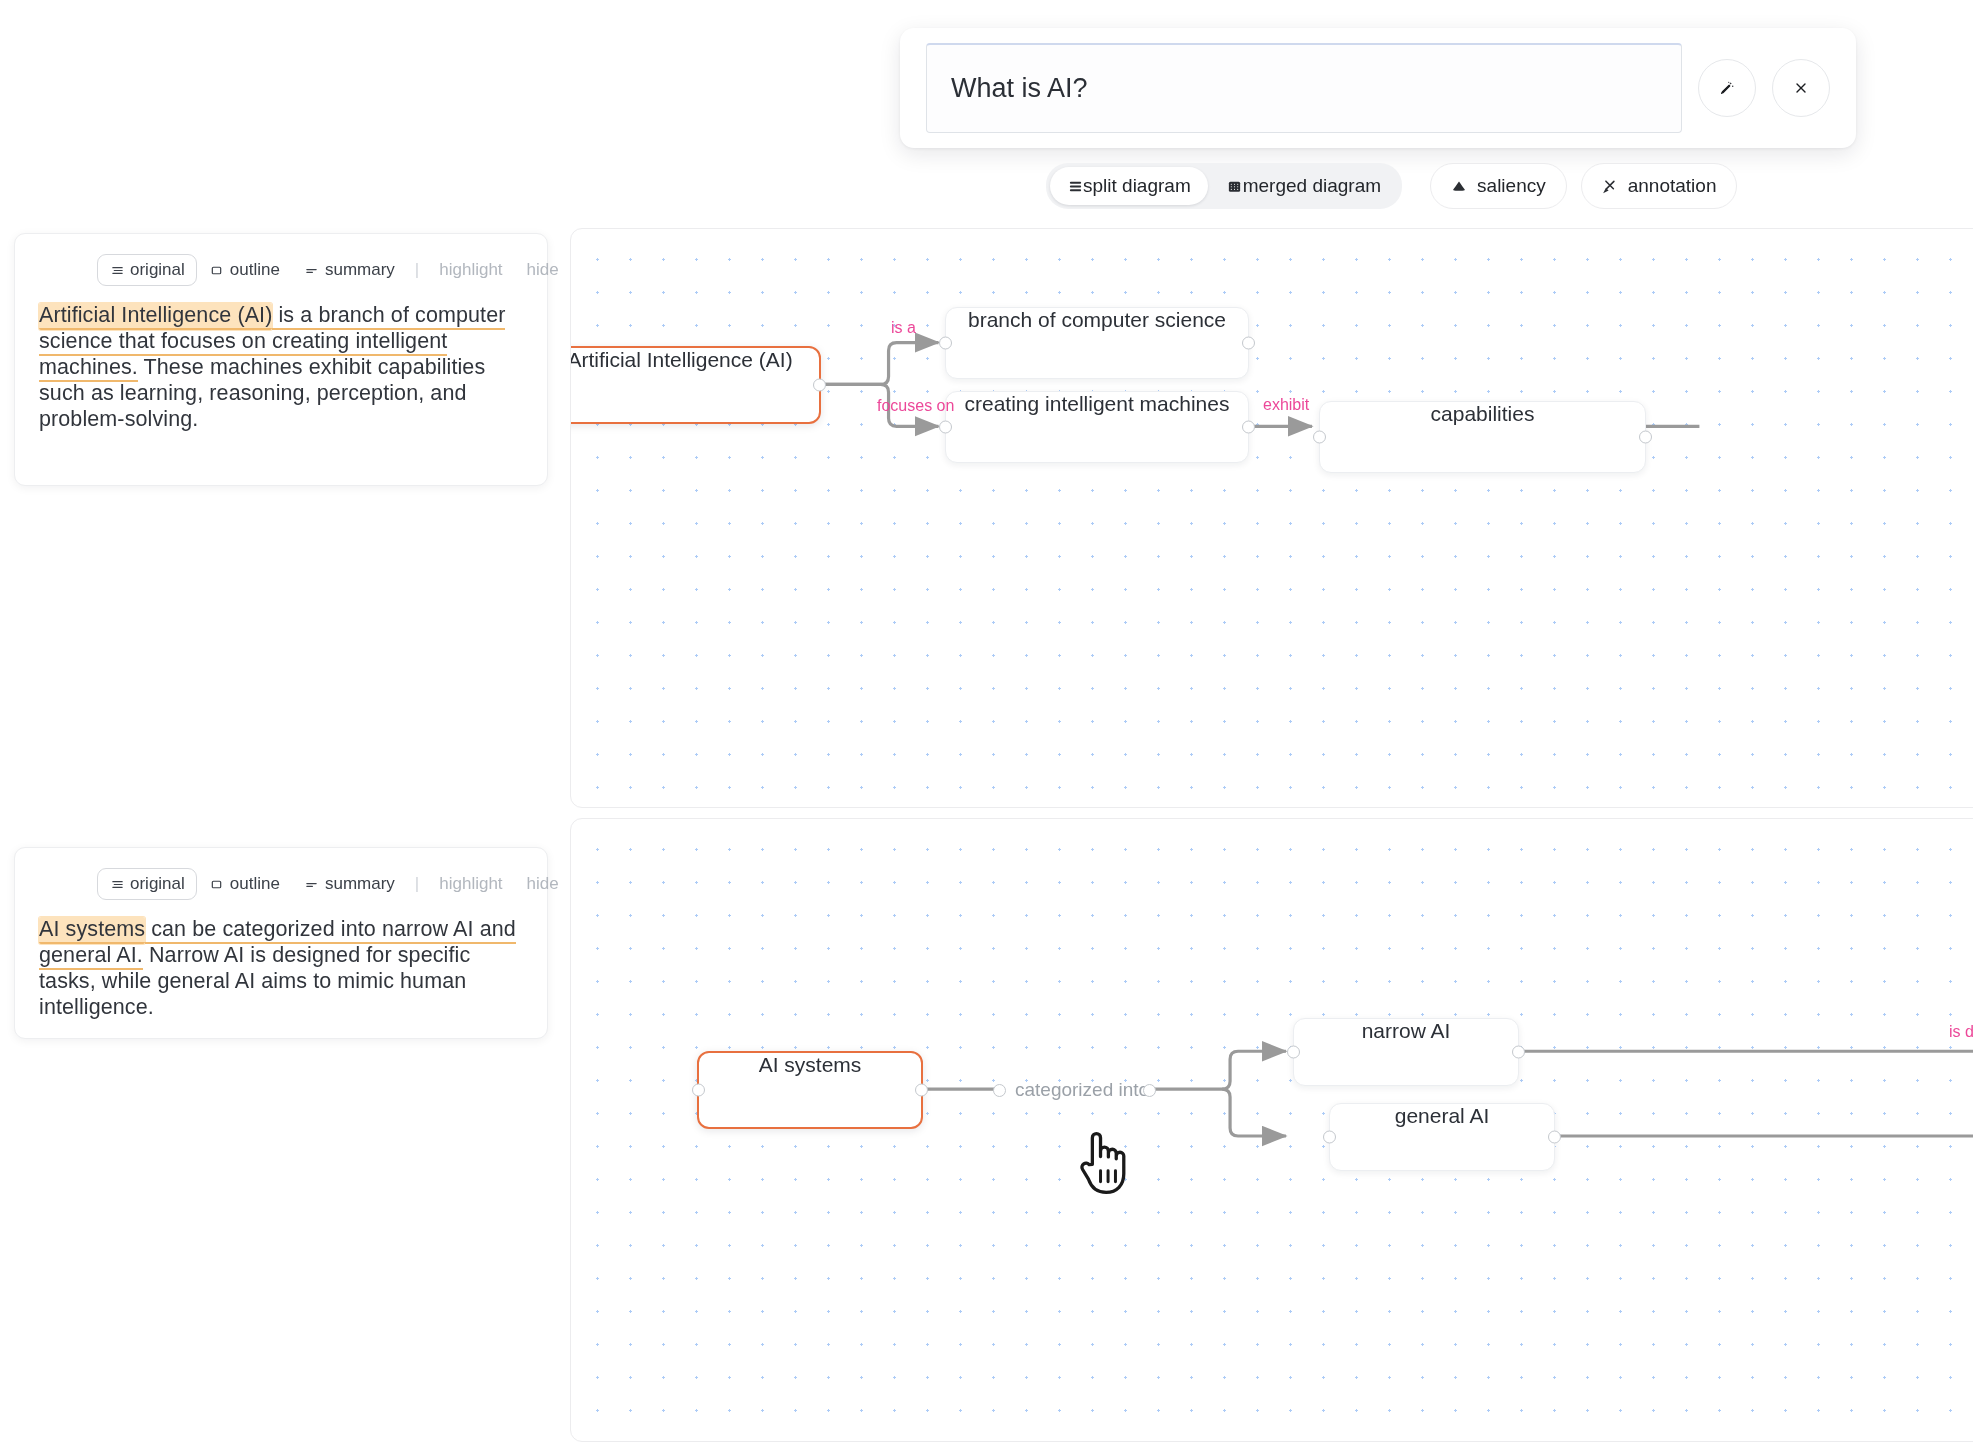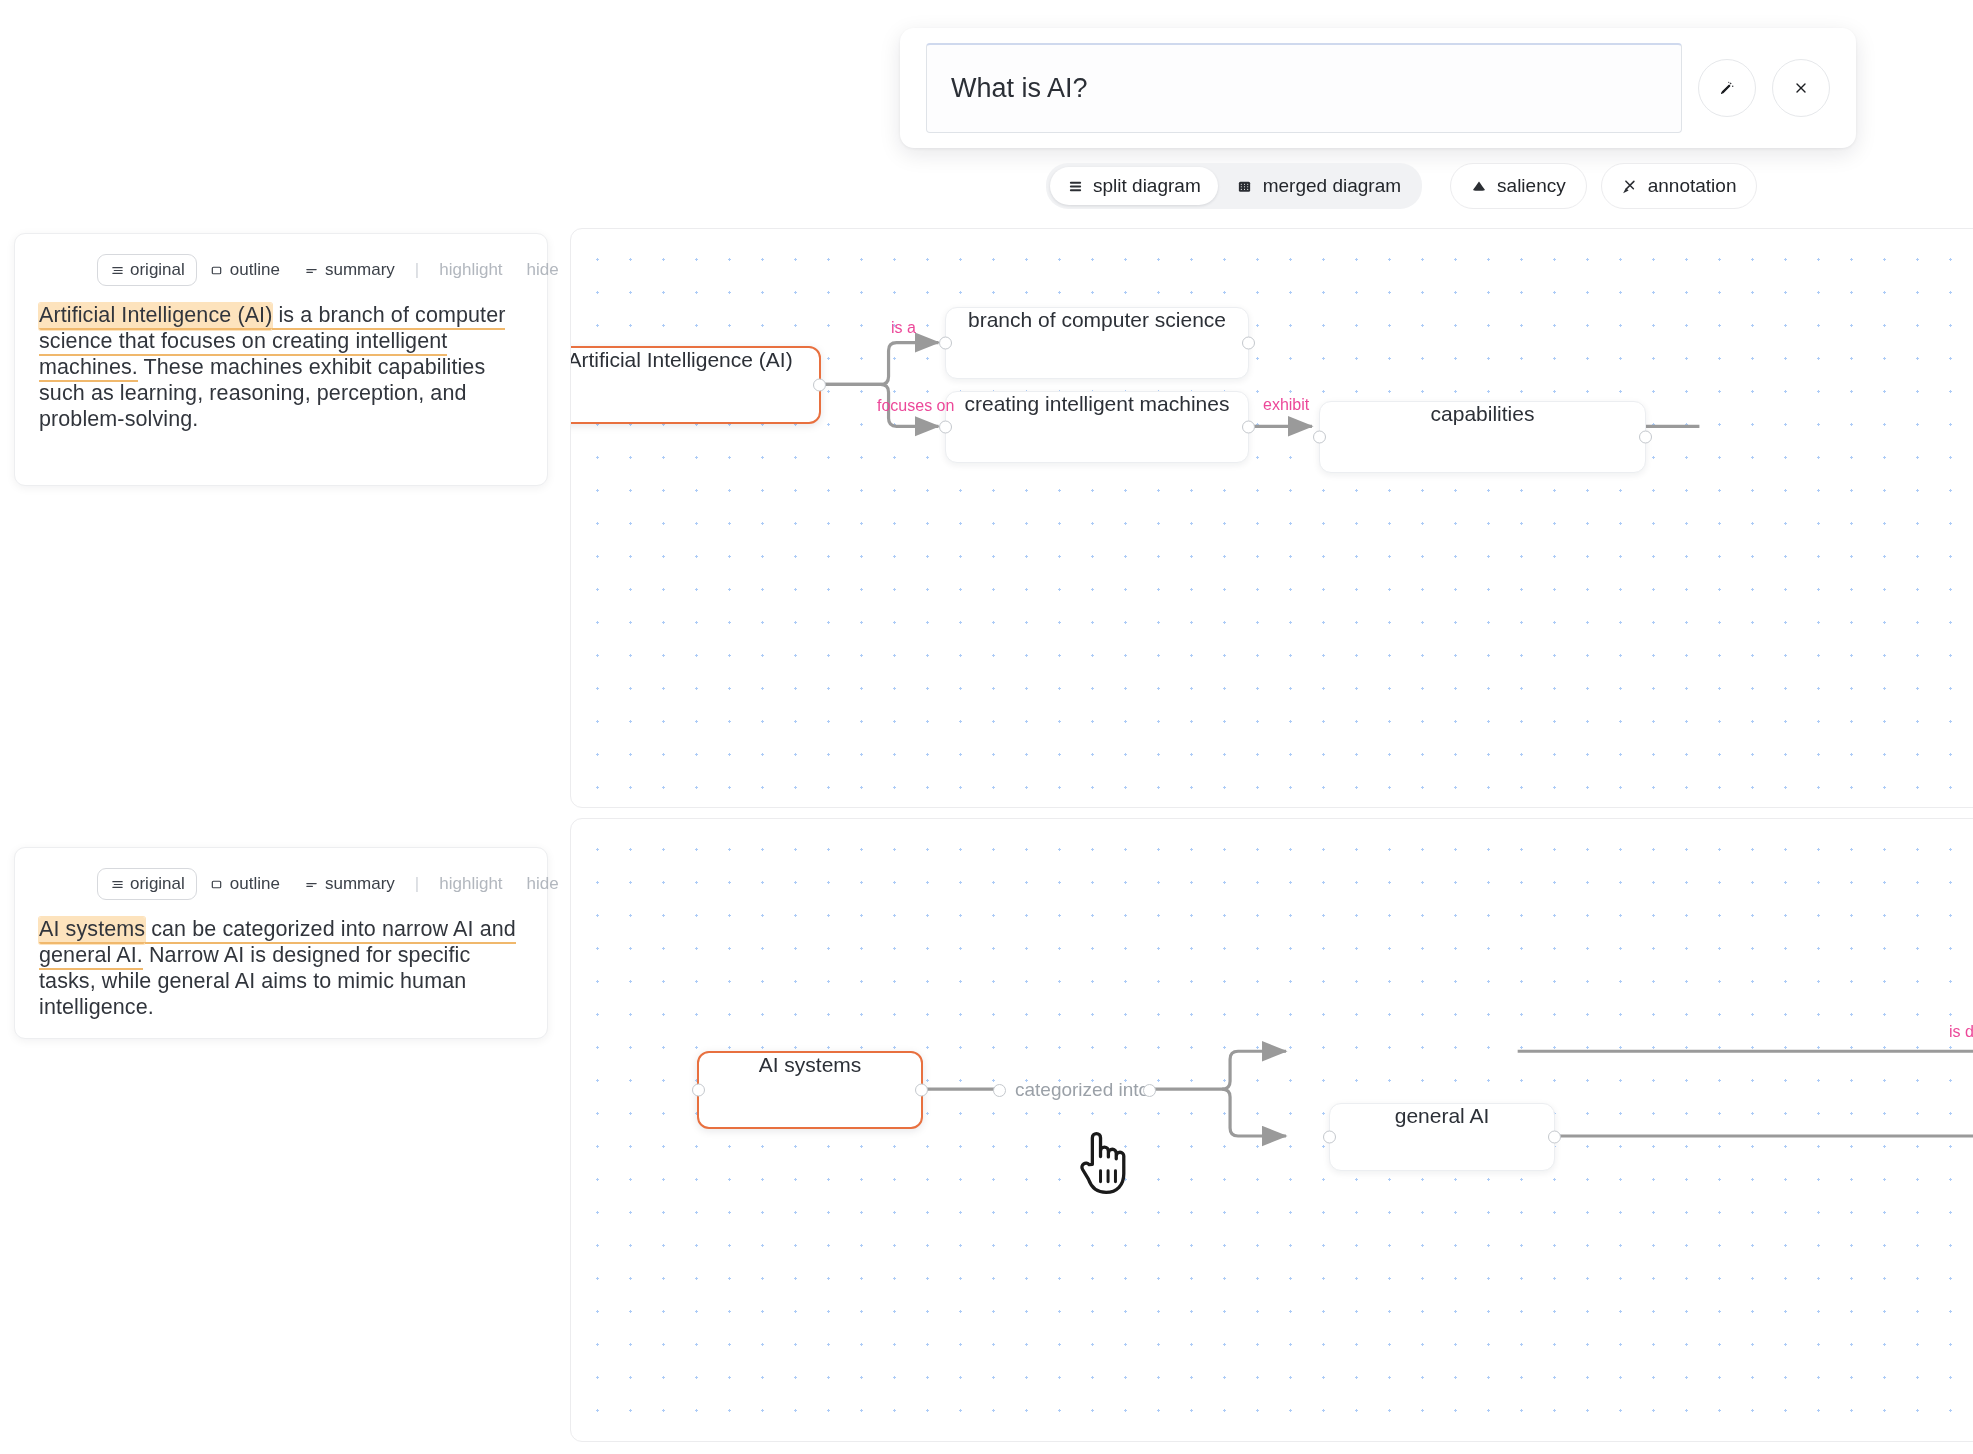--- a/index.html
+++ b/index.html
@@ -58,21 +58,21 @@
   }
   .mode-group {
     display: flex; align-items: center;
     background: #f1f2f4;
     border-radius: 22px;
     padding: 4px;
     gap: 2px;
     margin-right: 14px;
   }
   .mode-btn {
-    display: flex; align-items: center; gap: 10px;
+    display: flex; align-items: center; 
     height: 38px;
     padding: 0 17px;
     border-radius: 19px;
     font-size: 19px;
     color: #23262b;
     background: transparent;
     border: none;
     cursor: pointer;
     white-space: nowrap;
     font-family: "Liberation Sans", sans-serif;
@@ -452,20 +452,25 @@
     <div class="node selected" style="left:126px; top:232px; width:226px; height:78px;">
       <span class="handle l"></span>
       <span>AI systems</span>
       <span class="handle r"></span>
     </div>
 
     <span class="dot-handle" style="left:422px; top:265px;"></span>
     <span class="edge-label boxed" style="left:444px; top:260px;">categorized into</span>
     <span class="dot-handle" style="left:572px; top:265px;"></span>
 
+    <div class="node" style="left:722px; top:199px; width:226px; height:68px;">
+      <span class="handle l"></span>
+      <span>narrow AI</span>
+      <span class="handle r"></span>
+    </div>
 
     <div class="node" style="left:758px; top:284px; width:226px; height:68px;">
       <span class="handle l"></span>
       <span>general AI</span>
       <span class="handle r"></span>
     </div>
 
     <span class="edge-label" style="left:1378px; top:204px;">is de</span>
   </div>
 

